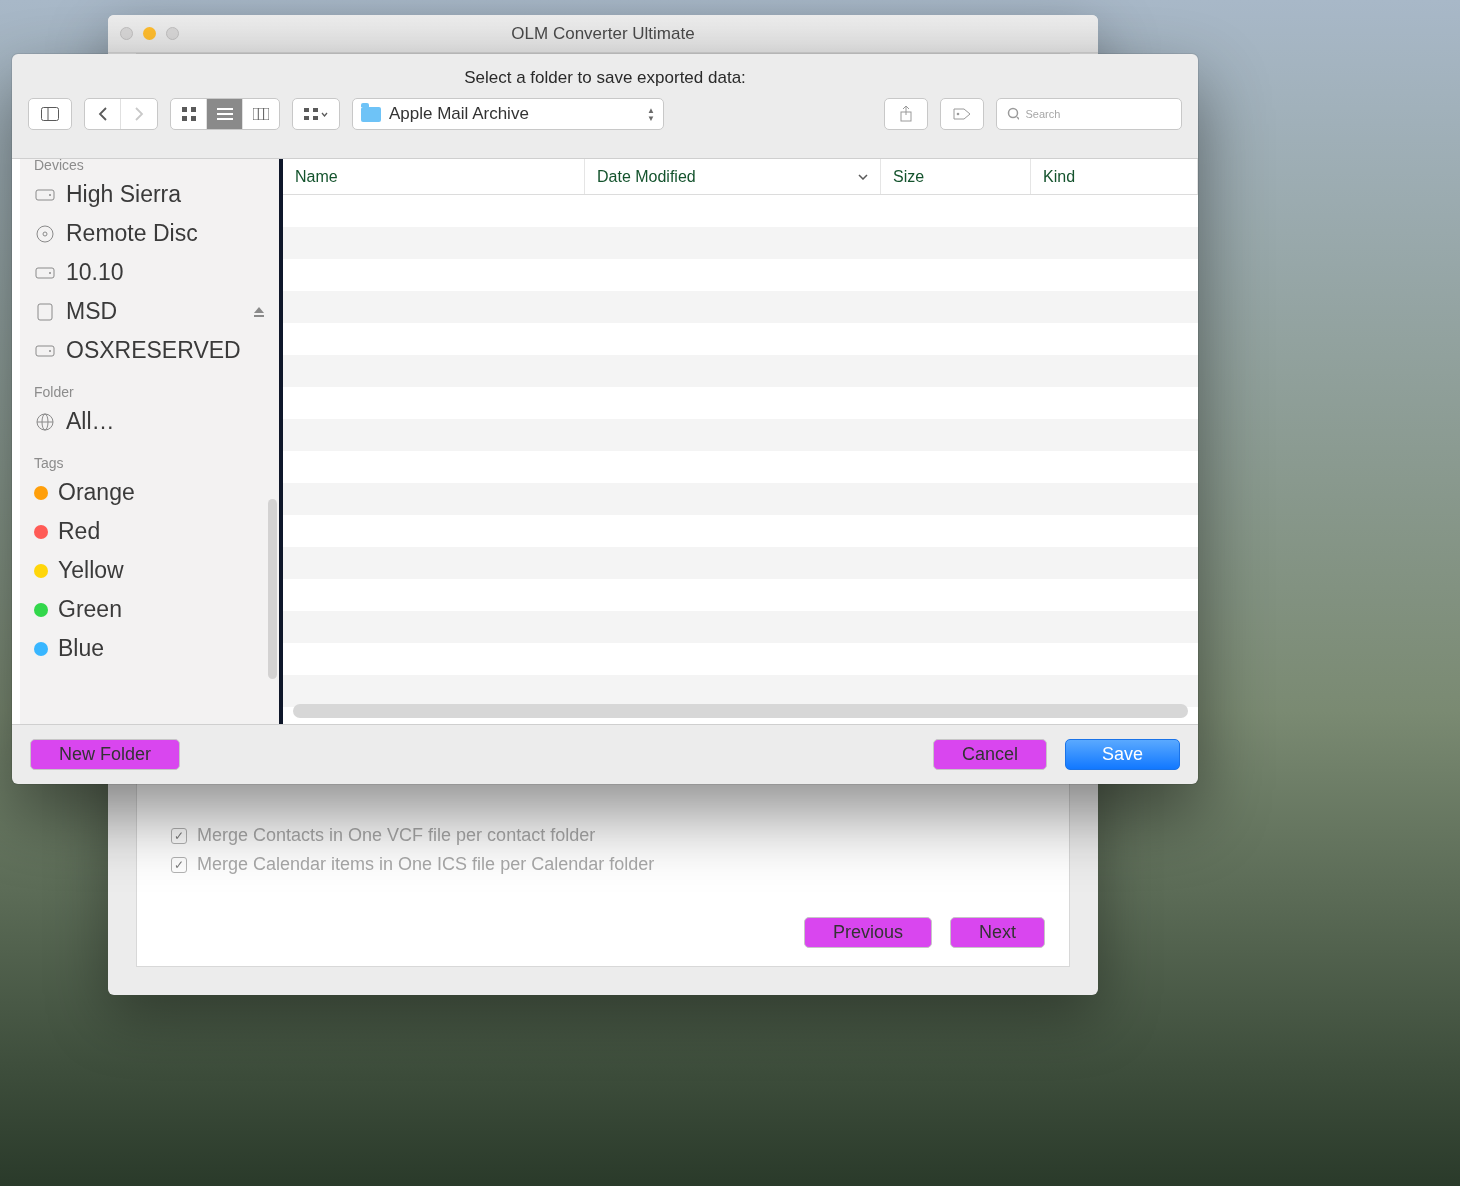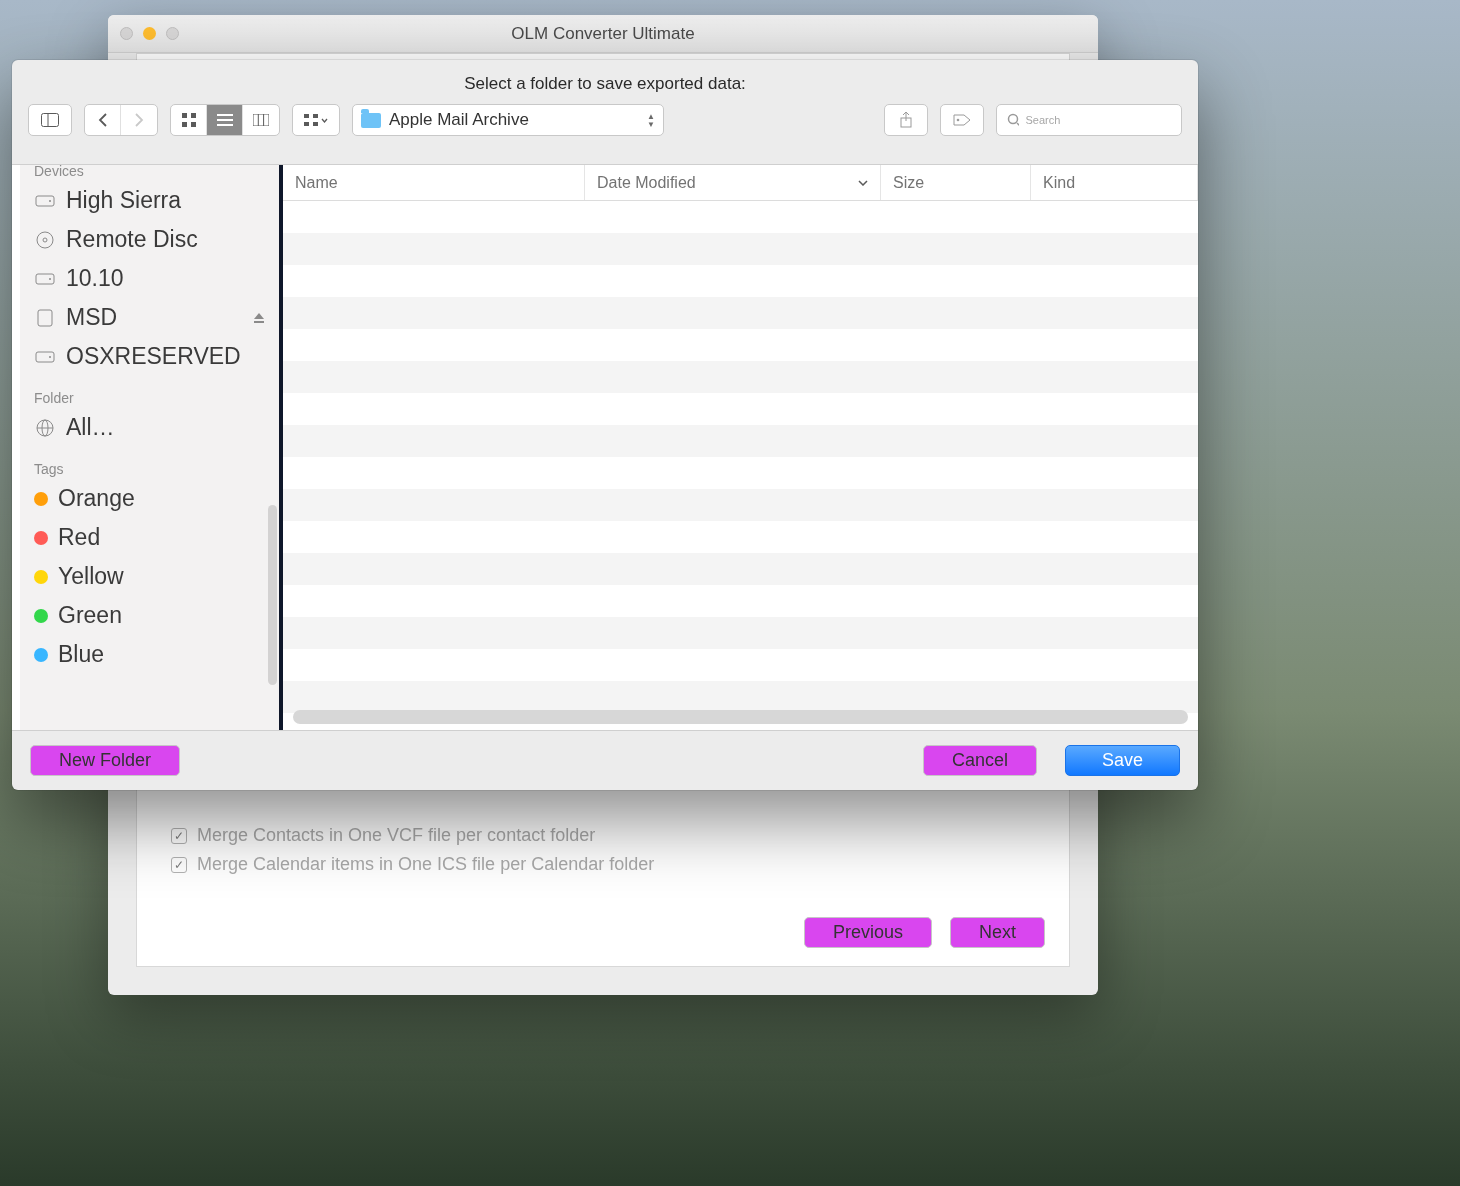--- a/index.html
+++ b/index.html
@@ -46,21 +46,21 @@
 .back-buttons { display:flex; justify-content:flex-end; gap: 18px; padding: 18px 24px; }
 .mac-btn {
   background: #d946ef; border: 1px solid #c6c6c6; border-radius: 5px;
   padding: 4px 28px; font-size: 18px; color: #333;
 }
 
 
 .sheet {
   position: absolute;
   left: 12px;
-  top: 60px;
+  top: 54px;
   width: 1186px;
   height: 730px;
   background: #ececec;
   border-radius: 6px;
   box-shadow: 0 30px 70px rgba(0,0,0,0.45), 0 0 0 1px rgba(0,0,0,0.08);
   display:flex; flex-direction:column;
 }
 .sheet-prompt { text-align:center; font-size:17px; color:#2a2a2a; padding: 14px 0 10px; }
 .toolbar { display:flex; align-items:center; gap: 12px; padding: 0 16px 28px; }
 .tb-group { background: #fff; border:1px solid #c8c8c8; border-radius:5px; display:flex; align-items:center; height:32px; }
@@ -84,34 +84,34 @@
 .sidebar { width:263px; background:#f3f2f2; border-right:4px solid #0f172a; padding-top:0; overflow:hidden; position:relative;margin-left:8px;}
 .sb-scroll-track { position:absolute; right:2px; top:340px; width:9px; height:180px; background:rgba(0,0,0,0.13); border-radius:5px;}
 .sb-header { font-size:14px; color:#8c8c8c; font-weight:500; padding: 14px 14px 2px; }
 .sb-header.clipped { margin-top:-16px; }
 .sb-item { display:flex; align-items:center; gap:10px; padding: 6px 14px; font-size:23px; color:#3a3a3a; }
 .sb-item .ico { width:22px; height:22px; display:flex; align-items:center; justify-content:center;}
 .sb-item .eject { margin-left:auto; color:#8a8a8a; }
 .tag-dot { width:14px; height:14px; border-radius:50%; }
 
 .list-area { flex:1; display:flex; flex-direction:column; position:relative;}
-.col-headers { height:36px; display:flex; align-items:center; border-bottom:1px solid #dcdcdc; font-size:16px; color:#737373; }
+.col-headers { height:36px; display:flex; align-items:center; border-bottom:1px solid #dcdcdc; font-size:16px; color:#14532d; }
 .col { padding: 0 12px; border-right: 1px solid #e5e5e5; height:100%; display:flex; align-items:center; }
 .col.name { flex: 0 0 302px; }
 .col.date { flex: 0 0 296px; justify-content:space-between; }
 .col.size { flex: 0 0 150px; }
 .col.kind { flex:1; }
 .rows { flex:1; overflow:hidden; position:relative;}
 .row { height:32px; }
 .row:nth-child(odd){ background:#fff; }
 .row:nth-child(even){ background:#f4f4f4; }
 .h-scroll { position:absolute; left:10px; right:10px; bottom:6px; height:14px; background:#d7d7d7; border-radius:7px;}
 
 .sheet-footer { display:flex; align-items:center; padding: 14px 18px; }
-.sheet-footer .right { margin-left:auto; display:flex; gap:28px; }
+.sheet-footer .right { margin-left:auto; display:flex; gap:18px; }
 .mac-btn.primary { background: linear-gradient(#5aa9ff,#1178ff); color:#fff; border:1px solid #1a73e8; padding:4px 36px;}
 
 svg { display:block; }
 </style>
 </head>
 <body>
 
 <div class="back-window">
   <div class="back-titlebar">
     <div class="traffic-lights">

